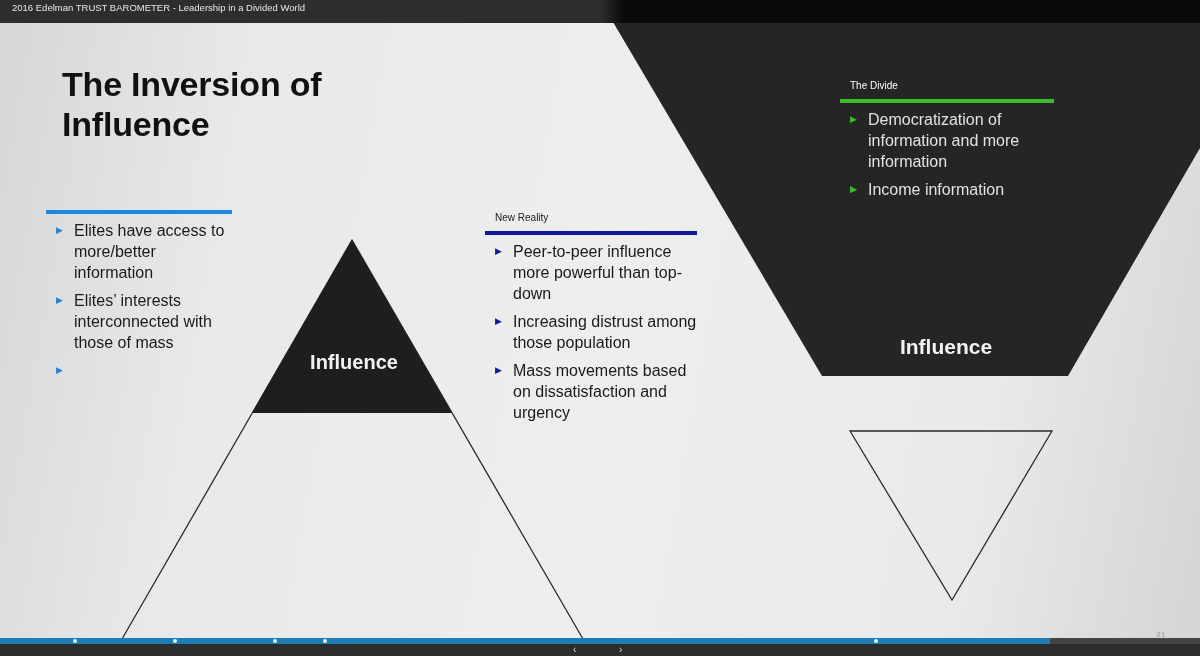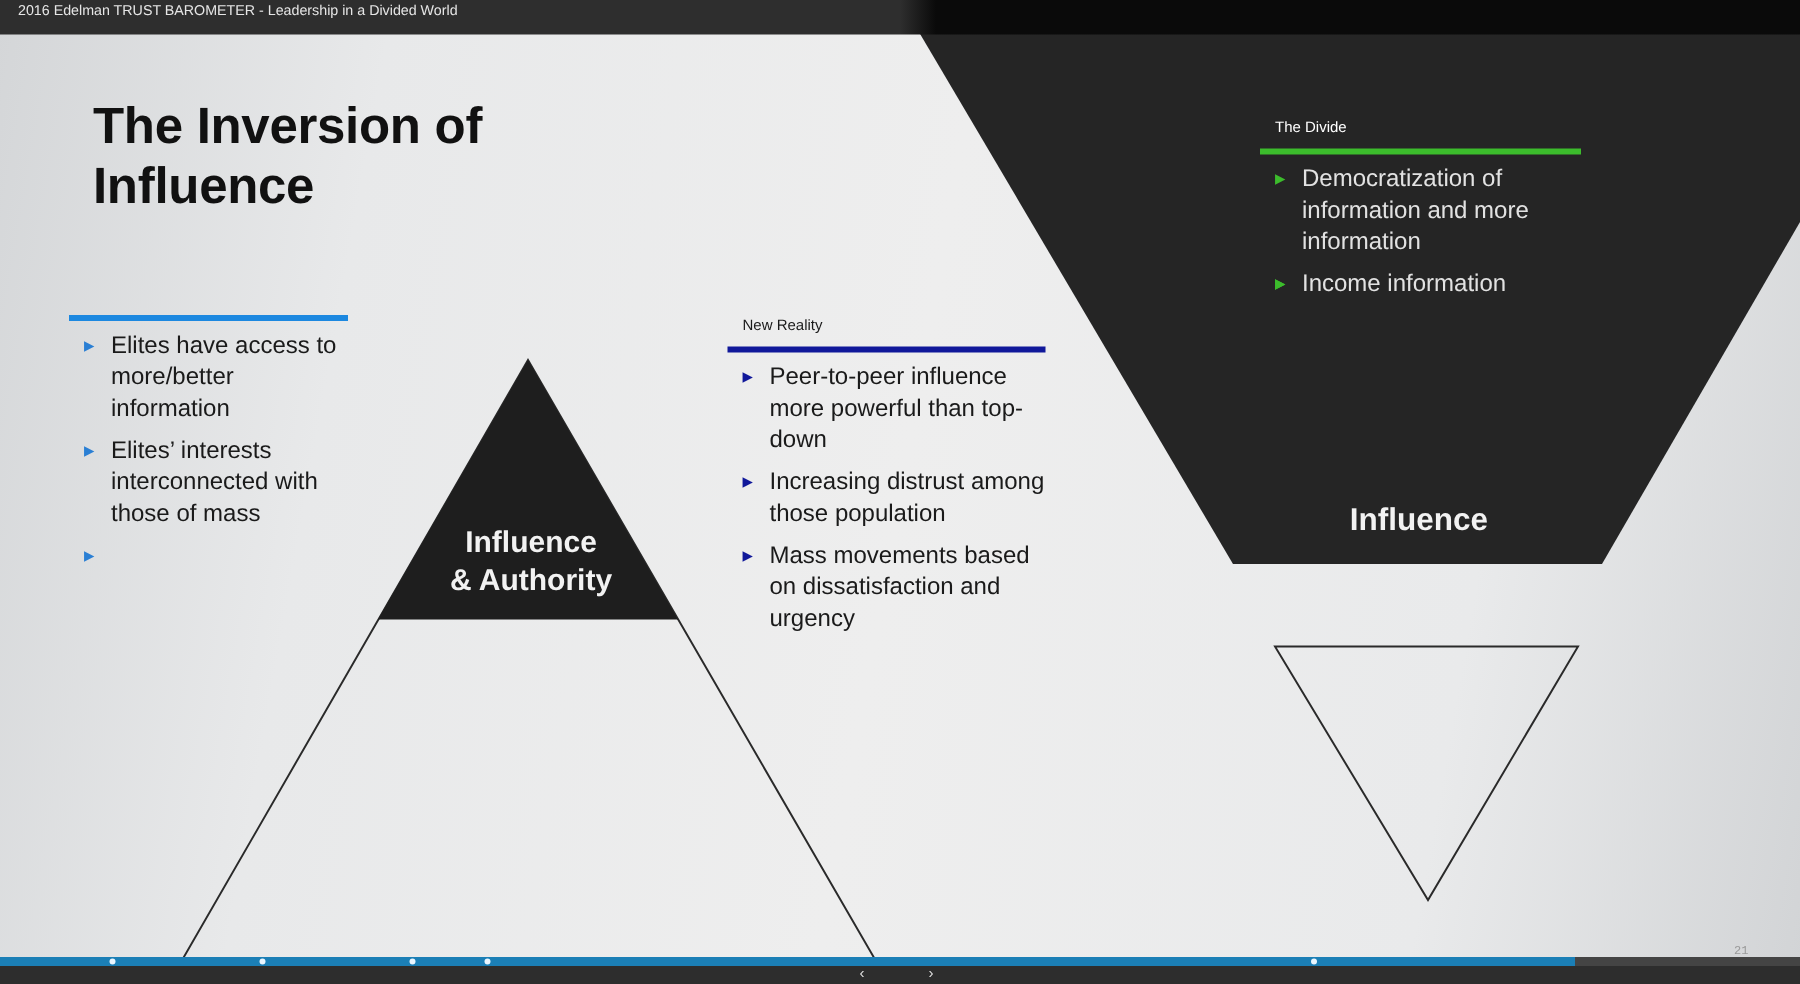--- a/index.html
+++ b/index.html
@@ -115,21 +115,20 @@
     <div class="rule"></div>
     <ul>
       <li><span class="bullet">▶</span><span>Democratization of information and more information</span></li>
       <li><span class="bullet">▶</span></li>
       <li><span class="bullet">▶</span><span>Income information</span></li>
     </ul>
   </div>
 
   <div class="shape-label lbl-ia">
     <div>Influence</div>
-    <div>&amp; Authority</div>
   </div>
   <div class="shape-label lbl-inf">Influence</div>
 
   <div class="pagenum">21</div>
 </div>
 
 <div class="titlebar">
   <span>2016 Edelman TRUST BAROMETER - Leadership in a Divided World</span>
 </div>
 

